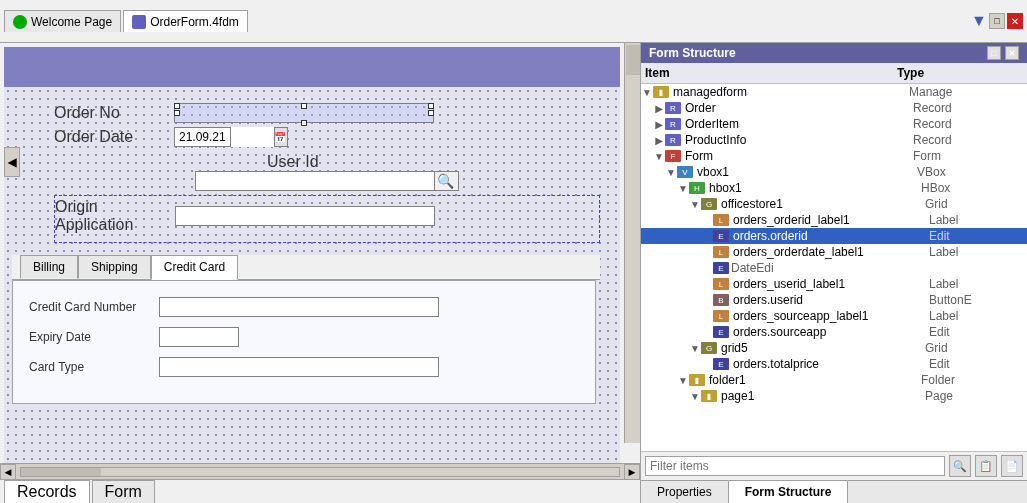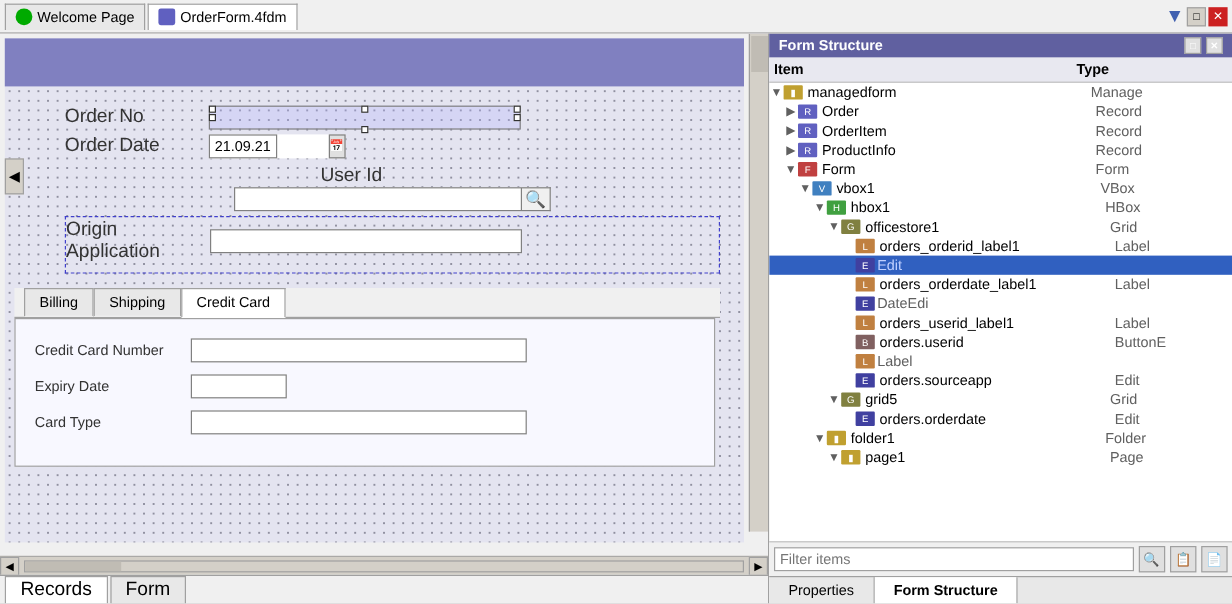--- a/index.html
+++ b/index.html
@@ -2,21 +2,21 @@
 <html><head>
   <meta charset="utf-8">
   <style>
     * { box-sizing: border-box; margin: 0; padding: 0; }
     body { font-family: 'Segoe UI', Tahoma, Geneva, Verdana, sans-serif; font-size: 12px; background: #d4d0c8; overflow: hidden; }
 
     
     .app-container { display: flex; flex-direction: column; width: 1027px; height: 503px; }
 
     
-    .top-tabs { display: flex; align-items: center; background: #f0f0f0; border-bottom: 1px solid #a0a0a0; height: 28px; padding: 0 4px; }
+    .top-tabs { display: flex; align-items: center; background: #f0f0f0; border-bottom: 1px solid #a0a0a0; height: 43px; padding: 0 4px; }
     .top-tab { display: flex; align-items: center; padding: 3px 8px; border: 1px solid #a0a0a0; border-bottom: none; margin-right: 2px; background: #e8e8e8; cursor: pointer; font-size: 12px; gap: 4px; height: 22px; }
     .top-tab.active { background: #ffffff; }
     .top-tab-icon-green { width: 14px; height: 14px; background: #00aa00; border-radius: 50%; display: inline-block; }
     .top-tab-icon-doc { width: 14px; height: 14px; background: #6060c0; border-radius: 2px; display: inline-block; }
     .top-tabs-spacer { flex: 1; }
     .top-tabs-controls { display: flex; gap: 2px; align-items: center; }
     .ctrl-btn { width: 16px; height: 16px; display: flex; align-items: center; justify-content: center; cursor: pointer; font-size: 10px; }
     .arrow-down { color: #4060b0; font-size: 16px; }
     .close-btn { background: #cc2020; color: white; border: none; width: 16px; height: 16px; font-size: 10px; cursor: pointer; display: flex; align-items: center; justify-content: center; }
 
@@ -308,20 +308,21 @@
     <span class="tree-indent" style="display:inline-block;width:60px;"></span>
     <span class="tree-toggle"> </span>
     <span class="item-icon icon-label">L</span>
     <span class="item-name">orders_orderid_label1</span>
     <span class="item-type">Label</span>
   </div>
           <div class="tree-item selected">
     <span class="tree-indent" style="display:inline-block;width:60px;"></span>
     <span class="tree-toggle selected"> </span>
     <span class="item-icon icon-edit">E</span>
+    <span class="item-name">orders.orderid</span>
     <span class="item-type">Edit</span>
   </div>
           <div class="tree-item">
     <span class="tree-indent" style="display:inline-block;width:60px;"></span>
     <span class="tree-toggle"> </span>
     <span class="item-icon icon-label">L</span>
     <span class="item-name">orders_orderdate_label1</span>
     <span class="item-type">Label</span>
   </div>
           <div class="tree-item">
@@ -341,41 +342,42 @@
     <span class="tree-indent" style="display:inline-block;width:60px;"></span>
     <span class="tree-toggle"> </span>
     <span class="item-icon icon-btn">B</span>
     <span class="item-name">orders.userid</span>
     <span class="item-type">ButtonE</span>
   </div>
           <div class="tree-item">
     <span class="tree-indent" style="display:inline-block;width:60px;"></span>
     <span class="tree-toggle"> </span>
     <span class="item-icon icon-label">L</span>
+    <span class="item-name">orders_sourceapp_label1</span>
     <span class="item-type">Label</span>
   </div>
           <div class="tree-item">
     <span class="tree-indent" style="display:inline-block;width:60px;"></span>
     <span class="tree-toggle"> </span>
     <span class="item-icon icon-edit">E</span>
     <span class="item-name">orders.sourceapp</span>
     <span class="item-type">Edit</span>
   </div>
           <div class="tree-item">
     <span class="tree-indent" style="display:inline-block;width:48px;"></span>
     <span class="tree-toggle">▼</span>
     <span class="item-icon icon-grid">G</span>
     <span class="item-name">grid5</span>
     <span class="item-type">Grid</span>
   </div>
           <div class="tree-item">
     <span class="tree-indent" style="display:inline-block;width:60px;"></span>
     <span class="tree-toggle"> </span>
     <span class="item-icon icon-edit">E</span>
-    <span class="item-name">orders.orderdate</span>
+    <span class="item-name">orders.totalprice</span>
     <span class="item-type">Edit</span>
   </div>
           <div class="tree-item">
     <span class="tree-indent" style="display:inline-block;width:36px;"></span>
     <span class="tree-toggle">▼</span>
     <span class="item-icon icon-folder">▮</span>
     <span class="item-name">folder1</span>
     <span class="item-type">Folder</span>
   </div>
           <div class="tree-item">

